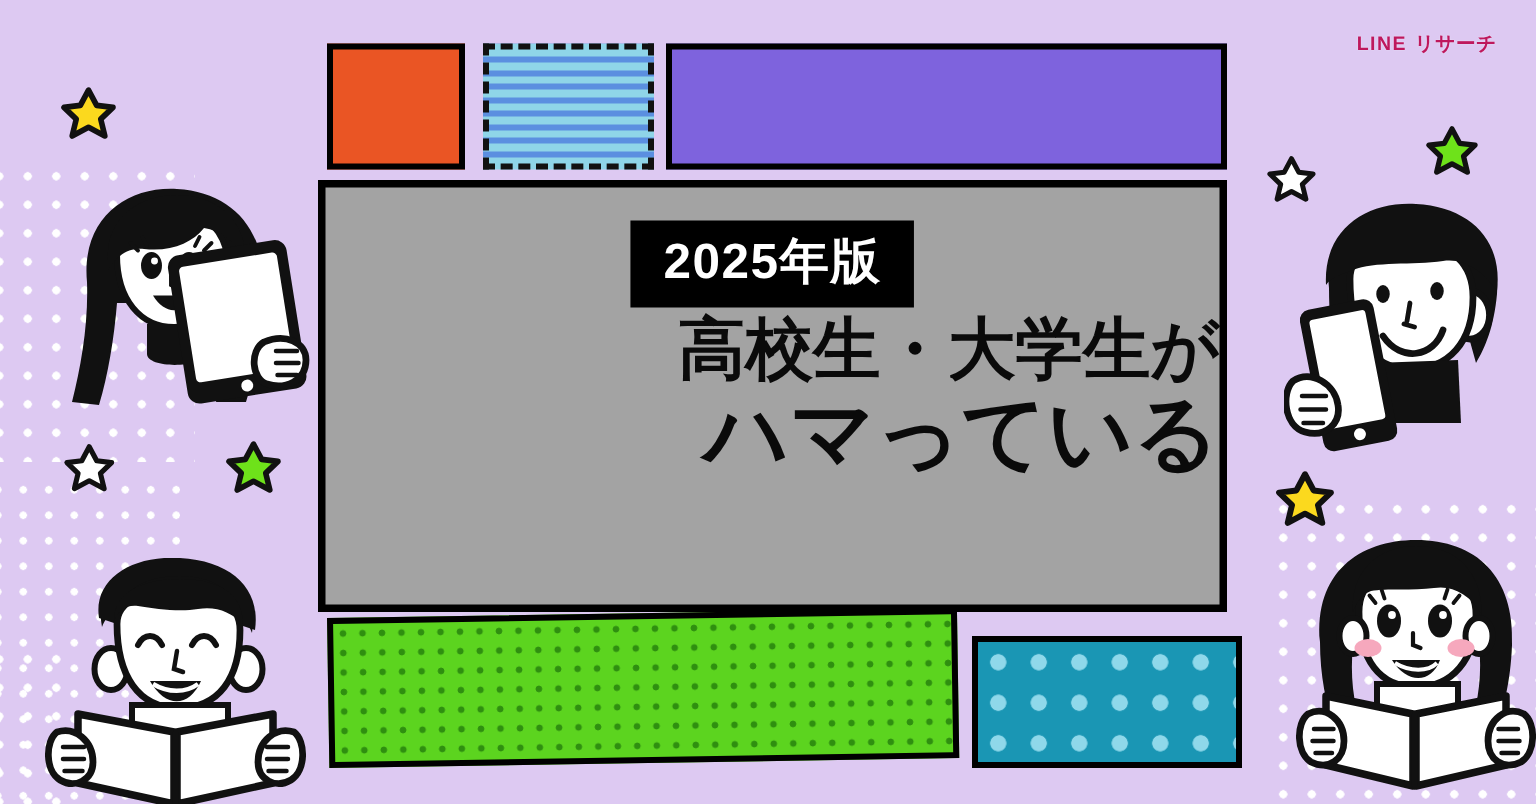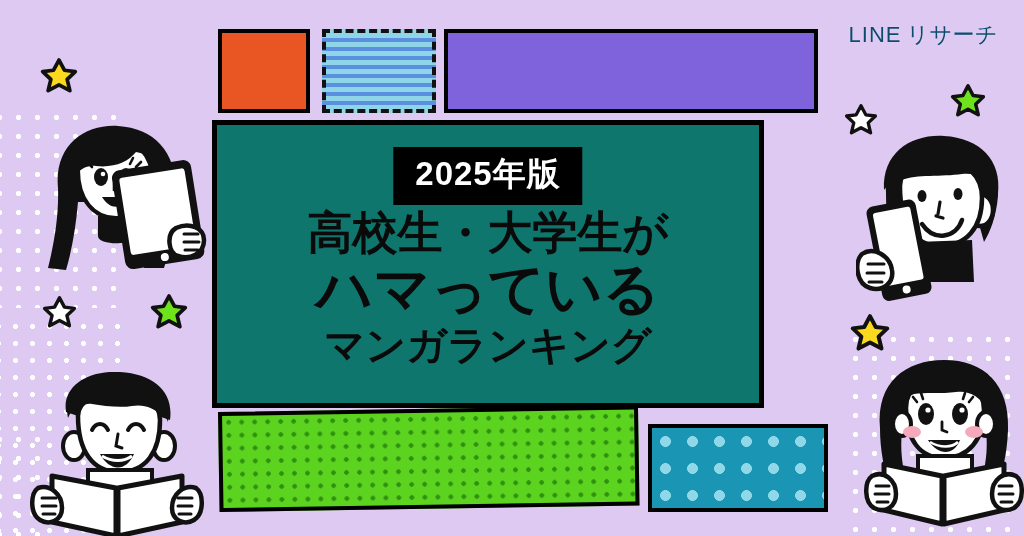--- a/index.html
+++ b/index.html
@@ -22,21 +22,21 @@
   .dp1 { left:-10px;  top:108px; width:140px; height:200px; }
   .dp2 { left:-10px;  top:318px; width:130px; height:225px;
          background-image:radial-gradient(circle,#ffffff 2.3px,rgba(255,255,255,0) 2.6px);
          background-size:17px 17px; }
   .dp3 { left:846px;  top:330px; width:190px; height:210px; }
   .dp4 { left:-10px;  top:430px; width:60px;  height:110px; }
 
   
   #logo {
     position:absolute; right:26px; top:20px;
-    font-size:22px; font-weight:normal; color:#0c4a6e;
+    font-size:13px; font-weight:bold; color:#be185d;
     letter-spacing:0.5px; white-space:nowrap;
     text-shadow:0 0 1px rgba(255,255,255,.6);
   }
   #logo .mark { letter-spacing:1px; }
   #logo .jp { margin-left:5px; }
 
   
   .block { position:absolute; border:4px solid #000; }
 
   #blk-orange  { left:218px; top:29px;  width:92px;  height:84px; background:#ea5524; }
@@ -53,35 +53,35 @@
                  background-image:radial-gradient(circle,#2f8f10 2.1px,rgba(0,0,0,0) 2.4px);
                  background-size:13px 13px;
                  transform:rotate(-0.9deg); transform-origin:left top; }
   #blk-teal    { left:648px; top:424px; width:180px; height:88px;
                  background-color:#1a96b4;
                  background-image:radial-gradient(circle,#8fd8ea 5.2px,rgba(0,0,0,0) 5.6px);
                  background-size:27px 27px; }
 
   
   #panel {
-    position:absolute; left:212px; top:120px; width:552px; height:288px;
-    background:#0f766e; border:5px solid #000;
+    position:absolute; left:212px; top:120px; width:606px; height:288px;
+    background:#a3a3a3; border:5px solid #000;
   }
 
   #year-badge {
     position:absolute; left:50%; top:22px; transform:translateX(-50%);
     background:#000; color:#fff;
     font-weight:bold; font-size:33px; letter-spacing:1px;
     padding:5px 22px 8px 22px; white-space:nowrap;
     font-family:"Liberation Sans","DejaVu Sans",sans-serif;
   }
 
   #headline {
     position:absolute; left:0; right:0; top:84px;
-    text-align:center; color:#0a0a0a; font-weight:bold;
+    text-align:right; color:#0a0a0a; font-weight:bold;
     font-family:"Liberation Sans","DejaVu Sans",sans-serif;
   }
   #headline .l1 { display:block; font-size:45px; line-height:1.05; letter-spacing:0px; }
   #headline .l2 { display:block; font-size:56px; line-height:1.18; letter-spacing:0px; }
   #headline .l3 { display:block; font-size:40px; line-height:1.18; letter-spacing:0px; }
 
   
   .star { position:absolute; }
   .star svg { display:block; overflow:visible; }
 
@@ -118,21 +118,20 @@
 <div class="block" id="blk-stripe"></div>
 <div class="block" id="blk-purple"></div>
 <div class="block" id="blk-green"></div>
 <div class="block" id="blk-teal"></div>
 
 <div id="panel">
   <div id="year-badge">2025年版</div>
   <div id="headline">
     <span class="l1">高校生・大学生が</span>
     <span class="l2">ハマっている</span>
-    <span class="l3">マンガランキング</span>
   </div>
 </div>
 
 <div class="star" id="star-tl">
   <svg width="34" height="34" viewBox="0 0 100 100">
     <path d="M50 6 L66 36 L98 40 L74 63 L82 96 L50 79 L18 96 L26 63 L2 40 L34 36 Z" fill="#fbd91e" stroke="#111" stroke-width="11" stroke-linejoin="round"></path>
   </svg>
 </div>
 <div class="star" id="star-ml">
   <svg width="31" height="31" viewBox="0 0 100 100">

